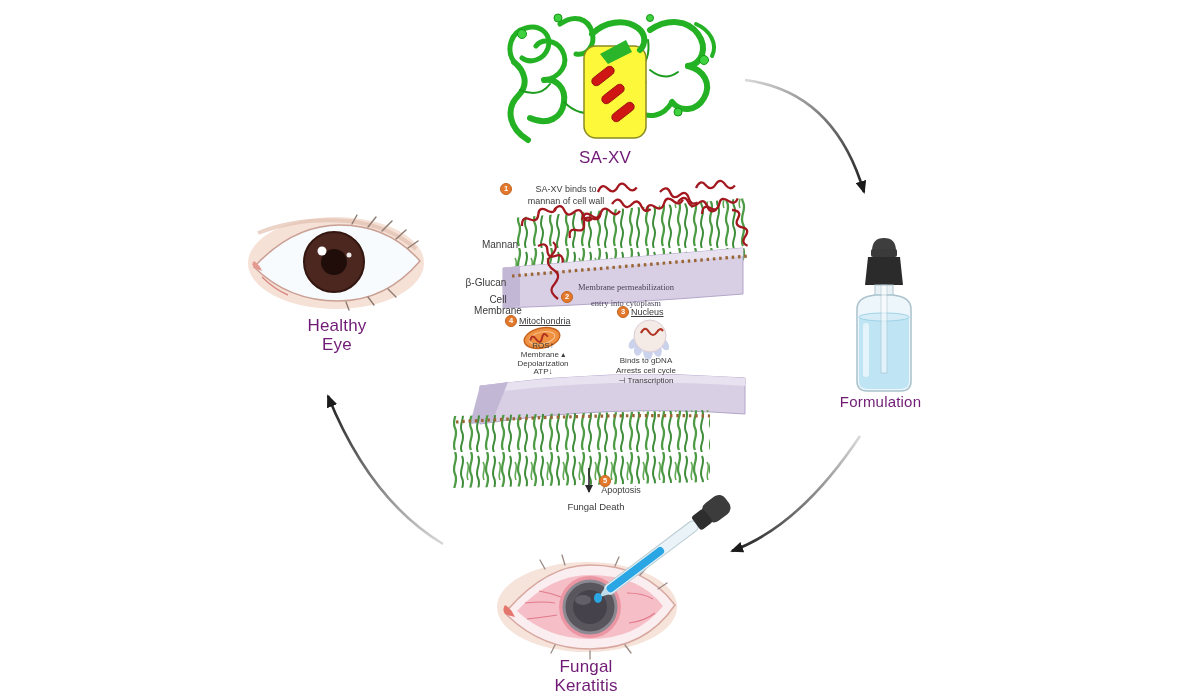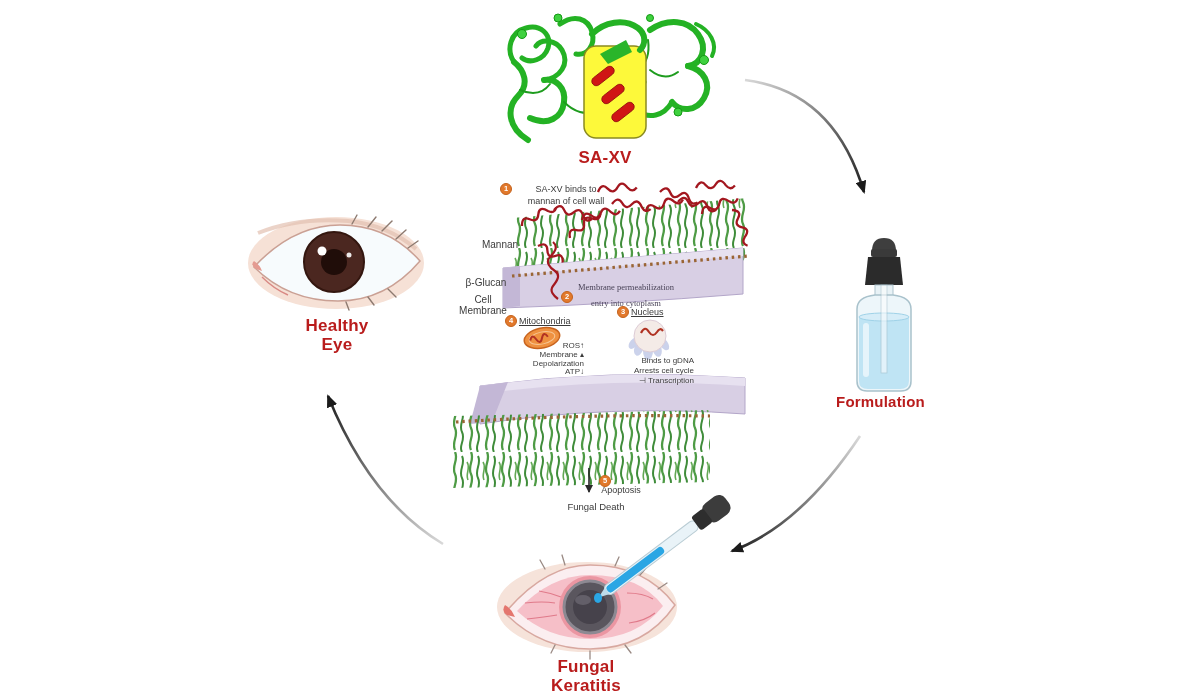--- a/index.html
+++ b/index.html
@@ -1,23 +1,23 @@
 <!DOCTYPE html>
 <html><head>
 <meta charset="utf-8">
 <style>
   html,body{margin:0;padding:0;background:#ffffff;}
   #stage{position:relative;width:1200px;height:700px;background:#ffffff;overflow:hidden;
          font-family:"Liberation Sans",sans-serif;}
   .abs{position:absolute;}
   .lbl{font-family:"Liberation Sans",sans-serif;color:#2f2f2f;white-space:pre-line;text-align:center;}
-  .big{font-size:17px;font-weight:700;line-height:19px;color:#b91c1c;letter-spacing:.2px;}
+  .big{font-size:17px;font-weight:400;line-height:19px;color:#701a75;letter-spacing:.2px;}
   .s9{font-size:9px;line-height:12px;color:#3b3b3b;}
   .s10{font-size:10px;line-height:11px;color:#3b3b3b;}
-  .s8{font-size:8px;line-height:8.8px;color:#3b3b3b;text-align:right;}
+  .s8{font-size:8px;line-height:8.8px;color:#3b3b3b;}
   .slabtxt{font-size:8.5px;line-height:16px;color:#4a4458;font-family:Liberation Serif, serif;}
   .left{text-align:left;text-decoration:underline;}
   .badge{position:absolute;width:12px;height:12px;border-radius:50%;background:#e2792c;
          border:1px solid #c4621c;box-sizing:border-box;color:#fff;font-size:7.5px;
          font-weight:700;line-height:10px;text-align:center;}
   svg{position:absolute;overflow:visible;}
 </style>
 </head>
 <body>
 
@@ -229,21 +229,21 @@
 
     <path d="M139,288 L139,312" stroke="#2a2a2a" stroke-width="1.6" marker-end="url(#mhead)"></path>
   </svg>
 
   <span class="badge" style="left:500px;top:183px">1</span>
   <div class="lbl s9 abs" style="left:518px;top:183px;width:96px">SA-XV binds to
 mannan of cell wall</div>
 
   <div class="lbl s10 abs" style="left:470px;top:239px;width:60px">Mannan</div>
   <div class="lbl s10 abs" style="left:456px;top:277px;width:60px">β-Glucan</div>
-  <div class="lbl s10 abs" style="left:453px;top:294px;width:60px">Cell
+  <div class="lbl s10 abs" style="left:468px;top:294px;width:60px">Cell
 Membrane</div>
 
   <span class="badge" style="left:561px;top:291px">2</span>
   <div class="lbl slabtxt abs" style="left:555px;top:279px;width:142px">Membrane permeabilization
 entry into cytoplasm</div>
 
   <span class="badge" style="left:617px;top:306px">3</span>
   <div class="lbl s9 abs left" style="left:631px;top:306px;width:50px">Nucleus</div>
   <div class="lbl s8 abs" style="left:598px;top:356px;width:96px;line-height:9.8px">Binds to gDNA
 Arrests cell cycle

